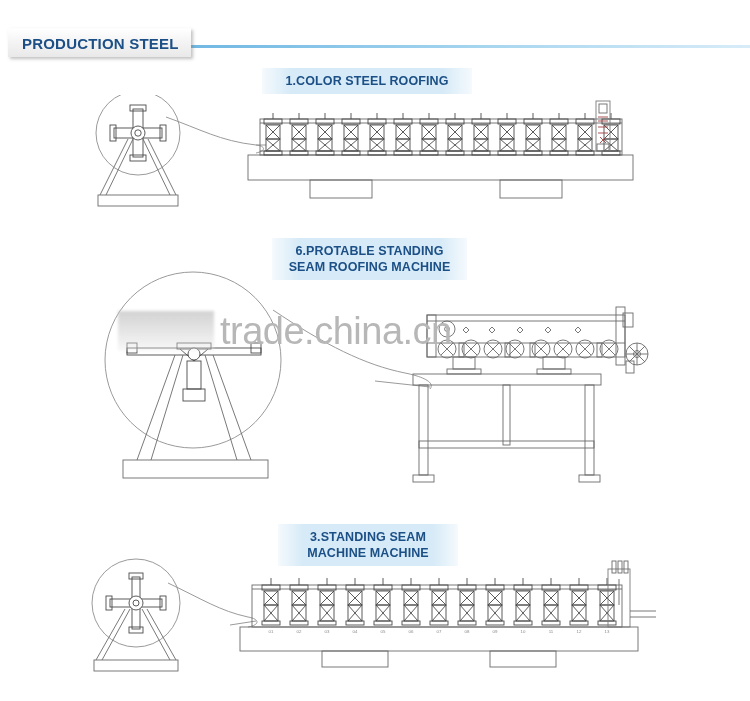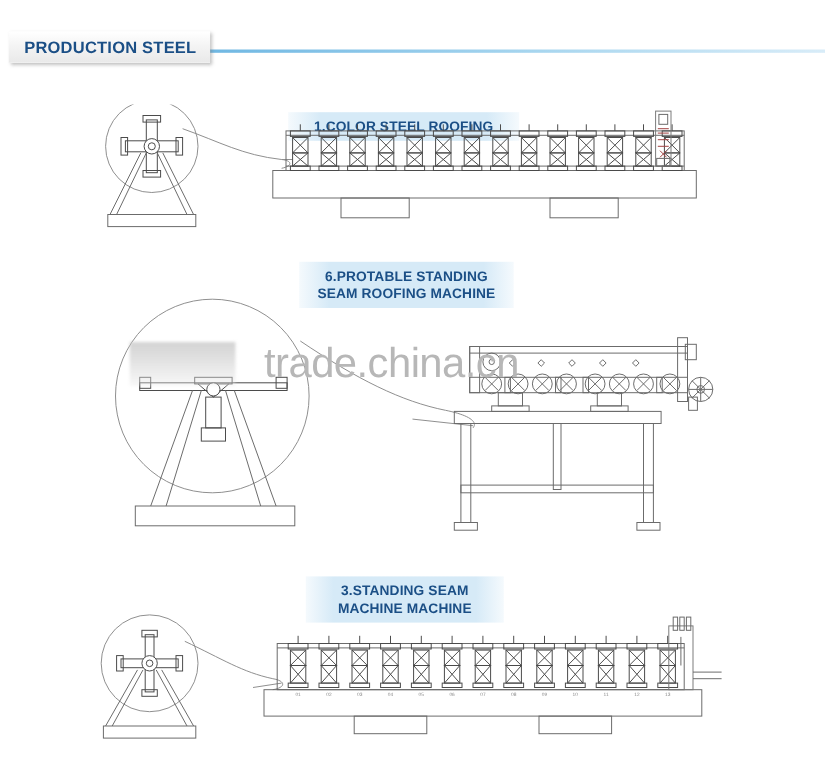--- a/index.html
+++ b/index.html
@@ -60,21 +60,21 @@
     background: linear-gradient(to right, rgba(214,234,247,0.25) 0%, #d6eaf7 14%, #d6eaf7 86%, rgba(214,234,247,0.25) 100%);
     text-align: center;
     font-size: 12.5px;
     font-weight: bold;
     color: #1b4f86;
     line-height: 16px;
     padding: 5px 16px;
     box-sizing: border-box;
     letter-spacing: 0.1px;
   }
-  #sec-title-1 { left: 262px; top: 68px; width: 210px; margin-top: 34px; }
+  #sec-title-1 { left: 262px; top: 68px; width: 210px; }
   #sec-title-2 { left: 272px; top: 238px; width: 195px; }
   #sec-title-3 { left: 278px; top: 524px; width: 180px; }
 
   
   .drawing {
     position: absolute;
   }
   #drawing-1 { left: 70px;  top: 95px;  width: 600px; height: 125px; }
   #drawing-2 { left: 75px;  top: 255px; width: 585px; height: 250px; }
   #drawing-3 { left: 70px;  top: 555px; width: 600px; height: 130px; }
@@ -96,21 +96,20 @@
     margin-right: 6px;
     background: linear-gradient(to bottom, rgba(195,195,195,0.75), rgba(235,235,235,0.35));
     filter: blur(1.4px);
   }
   .watermark-text {
     font-size: 38px;
     color: #b7b7b7;
     letter-spacing: -0.5px;
     font-family: "Liberation Sans", sans-serif;
     white-space: nowrap;
-    margin-left: 20px;
   }
 </style>
 </head>
 <body>
 
 <div class="header-band">
   <div class="header-rule"></div>
   <div class="header-badge">
     <span>PRODUCTION STEEL</span>
   </div>

